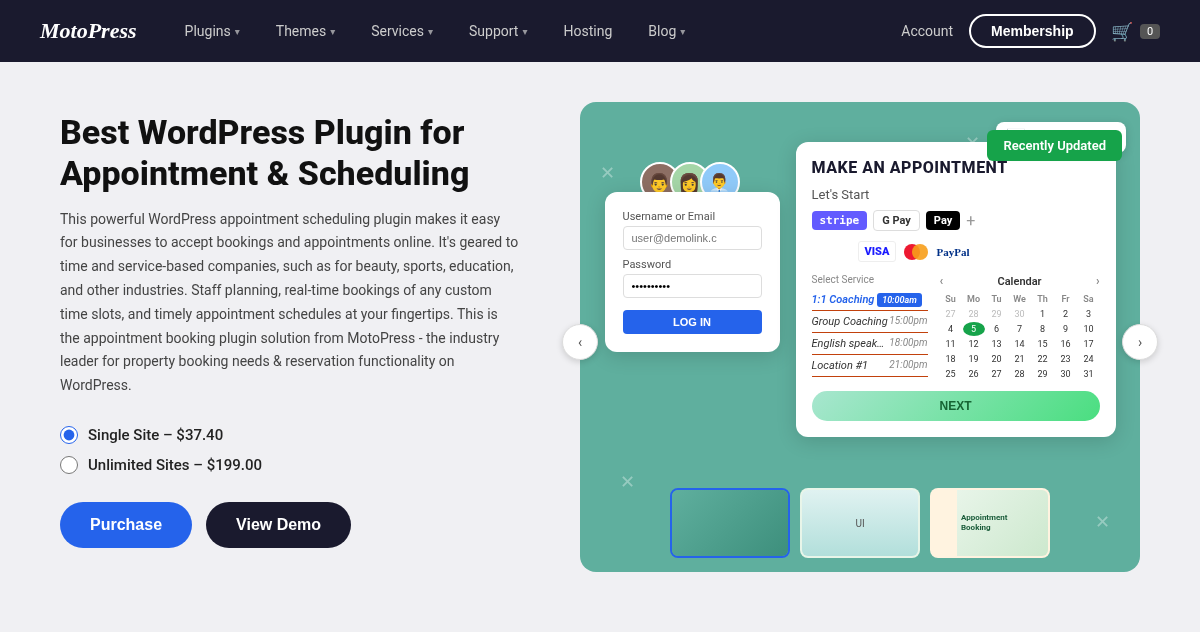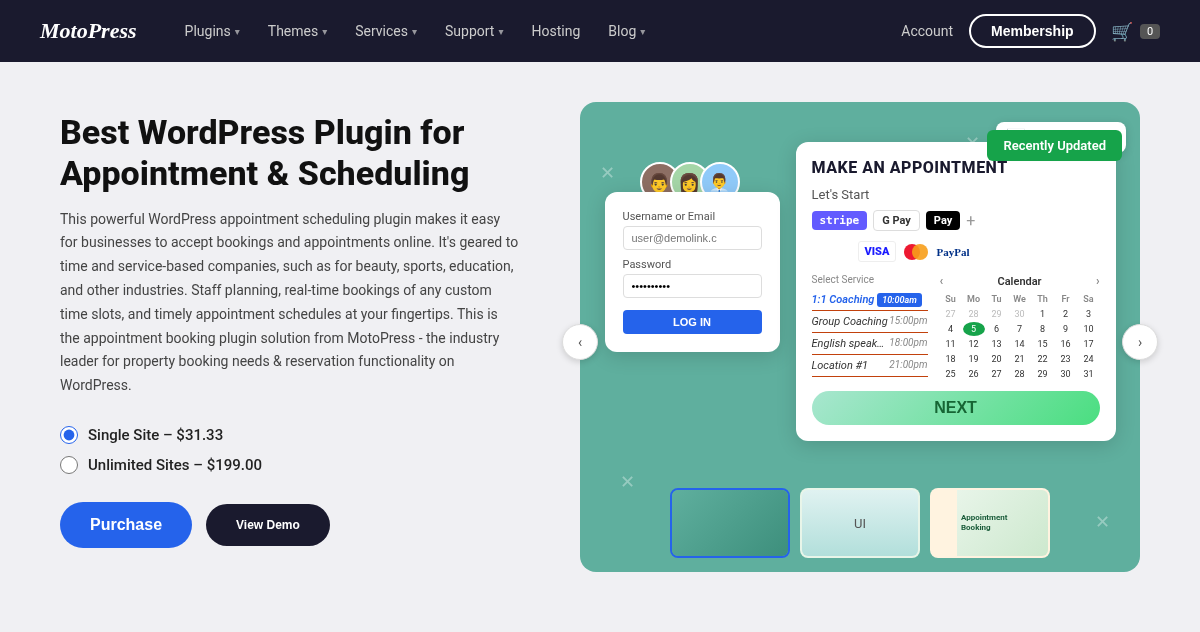--- a/index.html
+++ b/index.html
@@ -20,21 +20,21 @@
       font-style: italic;
       color: #fff;
       font-size: 22px;
       font-weight: bold;
       margin-right: 36px;
       white-space: nowrap;
     }
     .nav-links {
       display: flex;
       align-items: flex-start;
-      gap: 4px;
+      gap: 12px;
       flex: 1;
     }
     .nav-item {
       color: #ccc;
       font-size: 14px;
       padding: 8px 12px;
       cursor: pointer;
       display: flex;
       align-items: center;
       gap: 4px;
@@ -150,21 +150,21 @@
       font-size: 16px;
       font-weight: 600;
       padding: 14px 30px;
       border-radius: 30px;
       border: none;
       cursor: pointer;
     }
     .btn-demo {
       background: #1a1a2e;
       color: #fff;
-      font-size: 12px;
+      font-size: 16px;
       font-weight: 600;
       padding: 14px 30px;
       border-radius: 30px;
       border: none;
       cursor: pointer;
     }
 
     
     .right-col {
       flex: 1;
@@ -402,21 +402,21 @@
       border-radius: 3px;
     }
 
     
     .next-btn {
       background: linear-gradient(135deg, #a8e6cf, #4ade80);
       border: none;
       border-radius: 20px;
       padding: 8px;
       width: 100%;
-      font-size: 16px;
+      font-size: 12px;
       font-weight: 700;
       color: #166534;
       cursor: pointer;
       margin-top: 10px;
     }
 
     
     .ga-badge {
       position: absolute;
       top: -20px;
@@ -537,21 +537,21 @@
   <div class="left-col">
     <h1 class="page-title">
       <span>Best WordPress Plugin for</span><br>
       <span>Appointment &amp; Scheduling</span>
     </h1>
     <p class="description">This powerful WordPress appointment scheduling plugin makes it easy for businesses to accept bookings and appointments online. It's geared to time and service-based companies, such as for beauty, sports, education, and other industries. Staff planning, real-time bookings of any custom time slots, and timely appointment schedules at your fingertips. This is the appointment booking plugin solution from MotoPress - the industry leader for property booking needs &amp; reservation functionality on WordPress.</p>
 
     <div class="pricing-options">
       <div class="pricing-option">
         <input type="radio" name="pricing" id="single" checked="" style="">
-        <label for="single">Single Site – $31.33</label>
+        <label for="single">Single Site – $37.40</label>
       </div>
       <div class="pricing-option">
         <input type="radio" name="pricing" id="unlimited" style="">
         <label for="unlimited">Unlimited Sites – $199.00</label>
       </div>
     </div>
 
     <div class="btn-row">
       <button class="btn-purchase">Purchase</button>
       <button class="btn-demo">View Demo</button>
@@ -684,21 +684,21 @@
 
           <button class="next-btn">NEXT</button>
         </div>
       </div>
 
       <div class="thumbnails-row" style="position:absolute;bottom:14px;left:50%;transform:translateX(-50%);display:flex;gap:10px;">
         <div class="thumbnail active">
           <div class="thumbnail-green"></div>
         </div>
         <div class="thumbnail" style="background:#e8f5e9;">
-          <div style="width:100%;height:100%;background:linear-gradient(#e0f2f1,#b2dfdb);display:flex;align-items:center;justify-content:center;font-size:13px;color:#555;">UI</div>
+          <div style="width:100%;height:100%;background:linear-gradient(#e0f2f1,#b2dfdb);display:flex;align-items:center;justify-content:center;font-size:10px;color:#555;">UI</div>
         </div>
         <div class="thumbnail" style="background:#fff3e0;">
           <div class="thumbnail-appt">
             <div class="thumbnail-text">Appointment<br>Booking</div>
           </div>
         </div>
       </div>
     </div>
     <div class="carousel-arrow right">›</div>
   </div>

